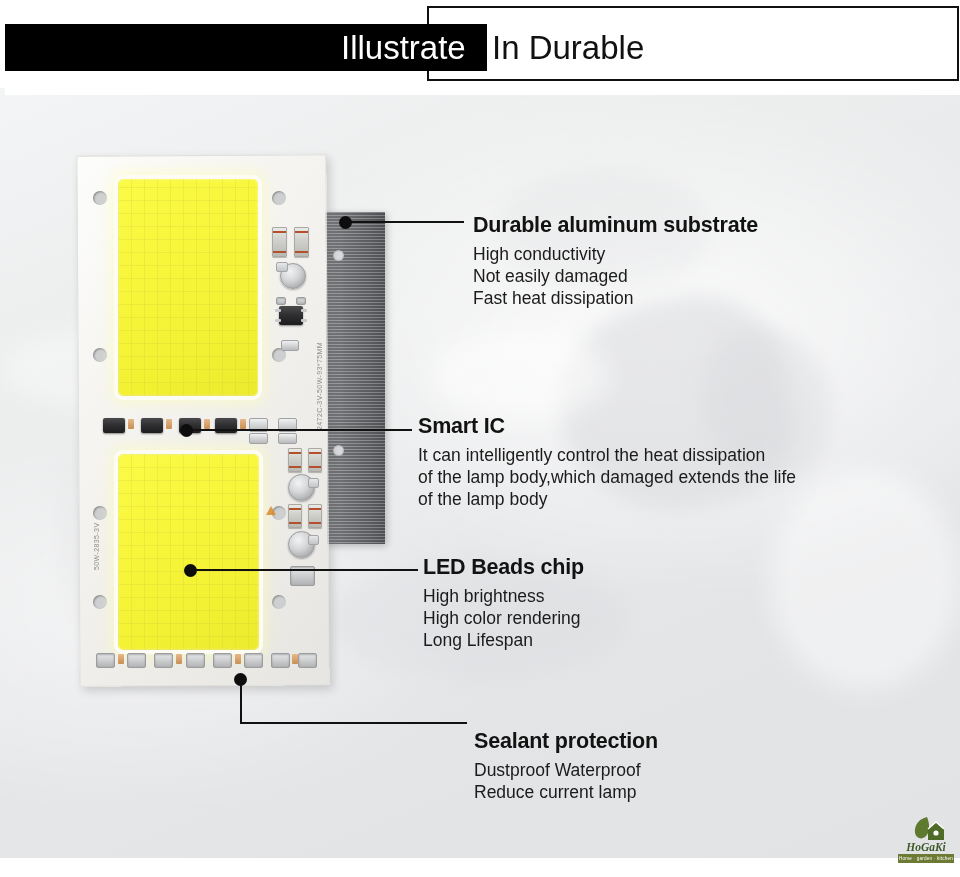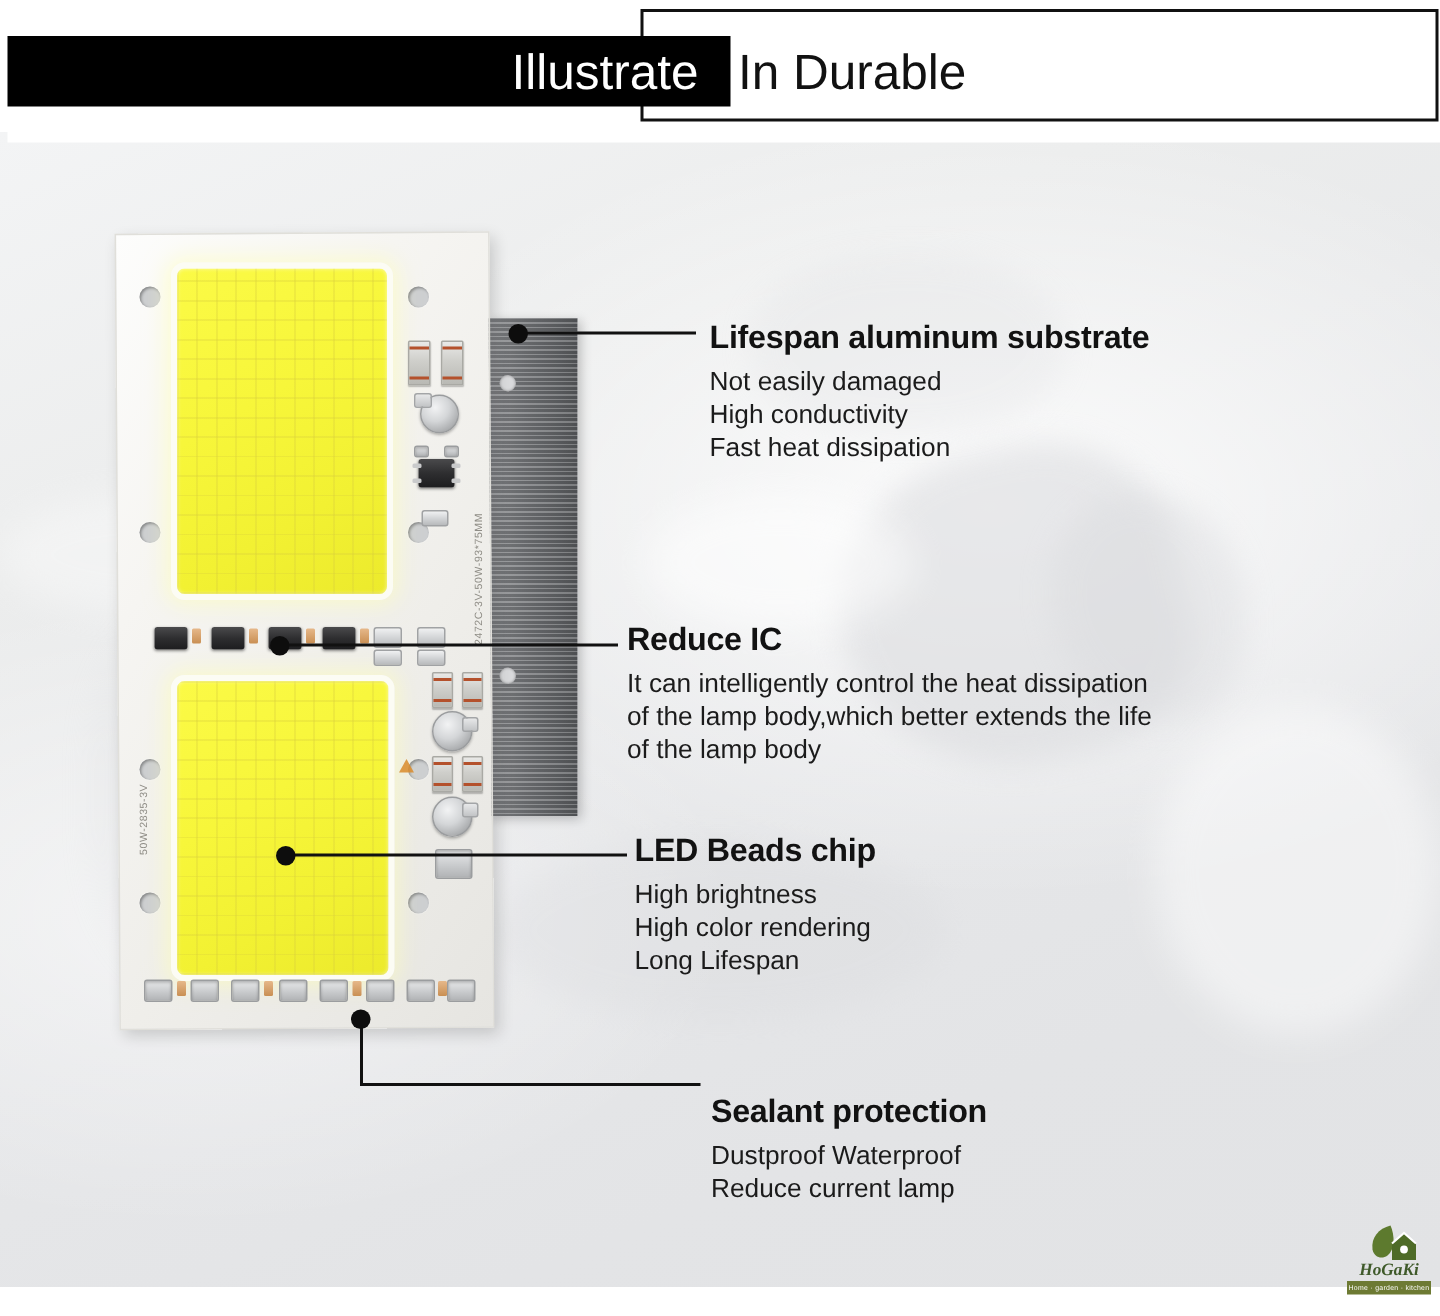--- a/index.html
+++ b/index.html
@@ -244,35 +244,35 @@
   <div class="cmp orangepad" style="left:176px;top:654px;width:6px;height:10px;"></div>
   <div class="cmp orangepad" style="left:235px;top:654px;width:6px;height:10px;"></div>
   <div class="cmp orangepad" style="left:292px;top:654px;width:6px;height:10px;"></div>
 
   <div class="silk silk-v" style="left:316px;top:430px;">2472C-3V-50W-93*75MM</div>
   <div class="silk silk-v" style="left:93px;top:570px;">50W-2835-3V</div>
 
   <div class="dot" style="left:339px;top:216px;"></div>
   <div class="lead lead-h" style="left:351px;top:221px;width:113px;"></div>
   <div class="callout" style="left:473px;top:214px;">
-    <div class="c-title">Lifespan aluminum substrate</div>
+    <div class="c-title">Durable aluminum substrate</div>
     <div class="c-lines">
+      <div>High conductivity</div>
       <div>Not easily damaged</div>
-      <div>High conductivity</div>
       <div>Fast heat dissipation</div>
     </div>
   </div>
 
   <div class="dot" style="left:180px;top:424px;"></div>
   <div class="lead lead-h" style="left:192px;top:429px;width:220px;"></div>
   <div class="callout" style="left:418px;top:415px;">
-    <div class="c-title">Reduce IC</div>
+    <div class="c-title">Smart IC</div>
     <div class="c-lines">
       <div>It can intelligently control the heat dissipation</div>
-      <div>of the lamp body,which better extends the life</div>
+      <div>of the lamp body,which damaged extends the life</div>
       <div>of the lamp body</div>
     </div>
   </div>
 
   <div class="dot" style="left:184px;top:564px;"></div>
   <div class="lead lead-h" style="left:196px;top:569px;width:222px;"></div>
   <div class="callout" style="left:423px;top:556px;">
     <div class="c-title">LED Beads chip</div>
     <div class="c-lines">
       <div>High brightness</div>

